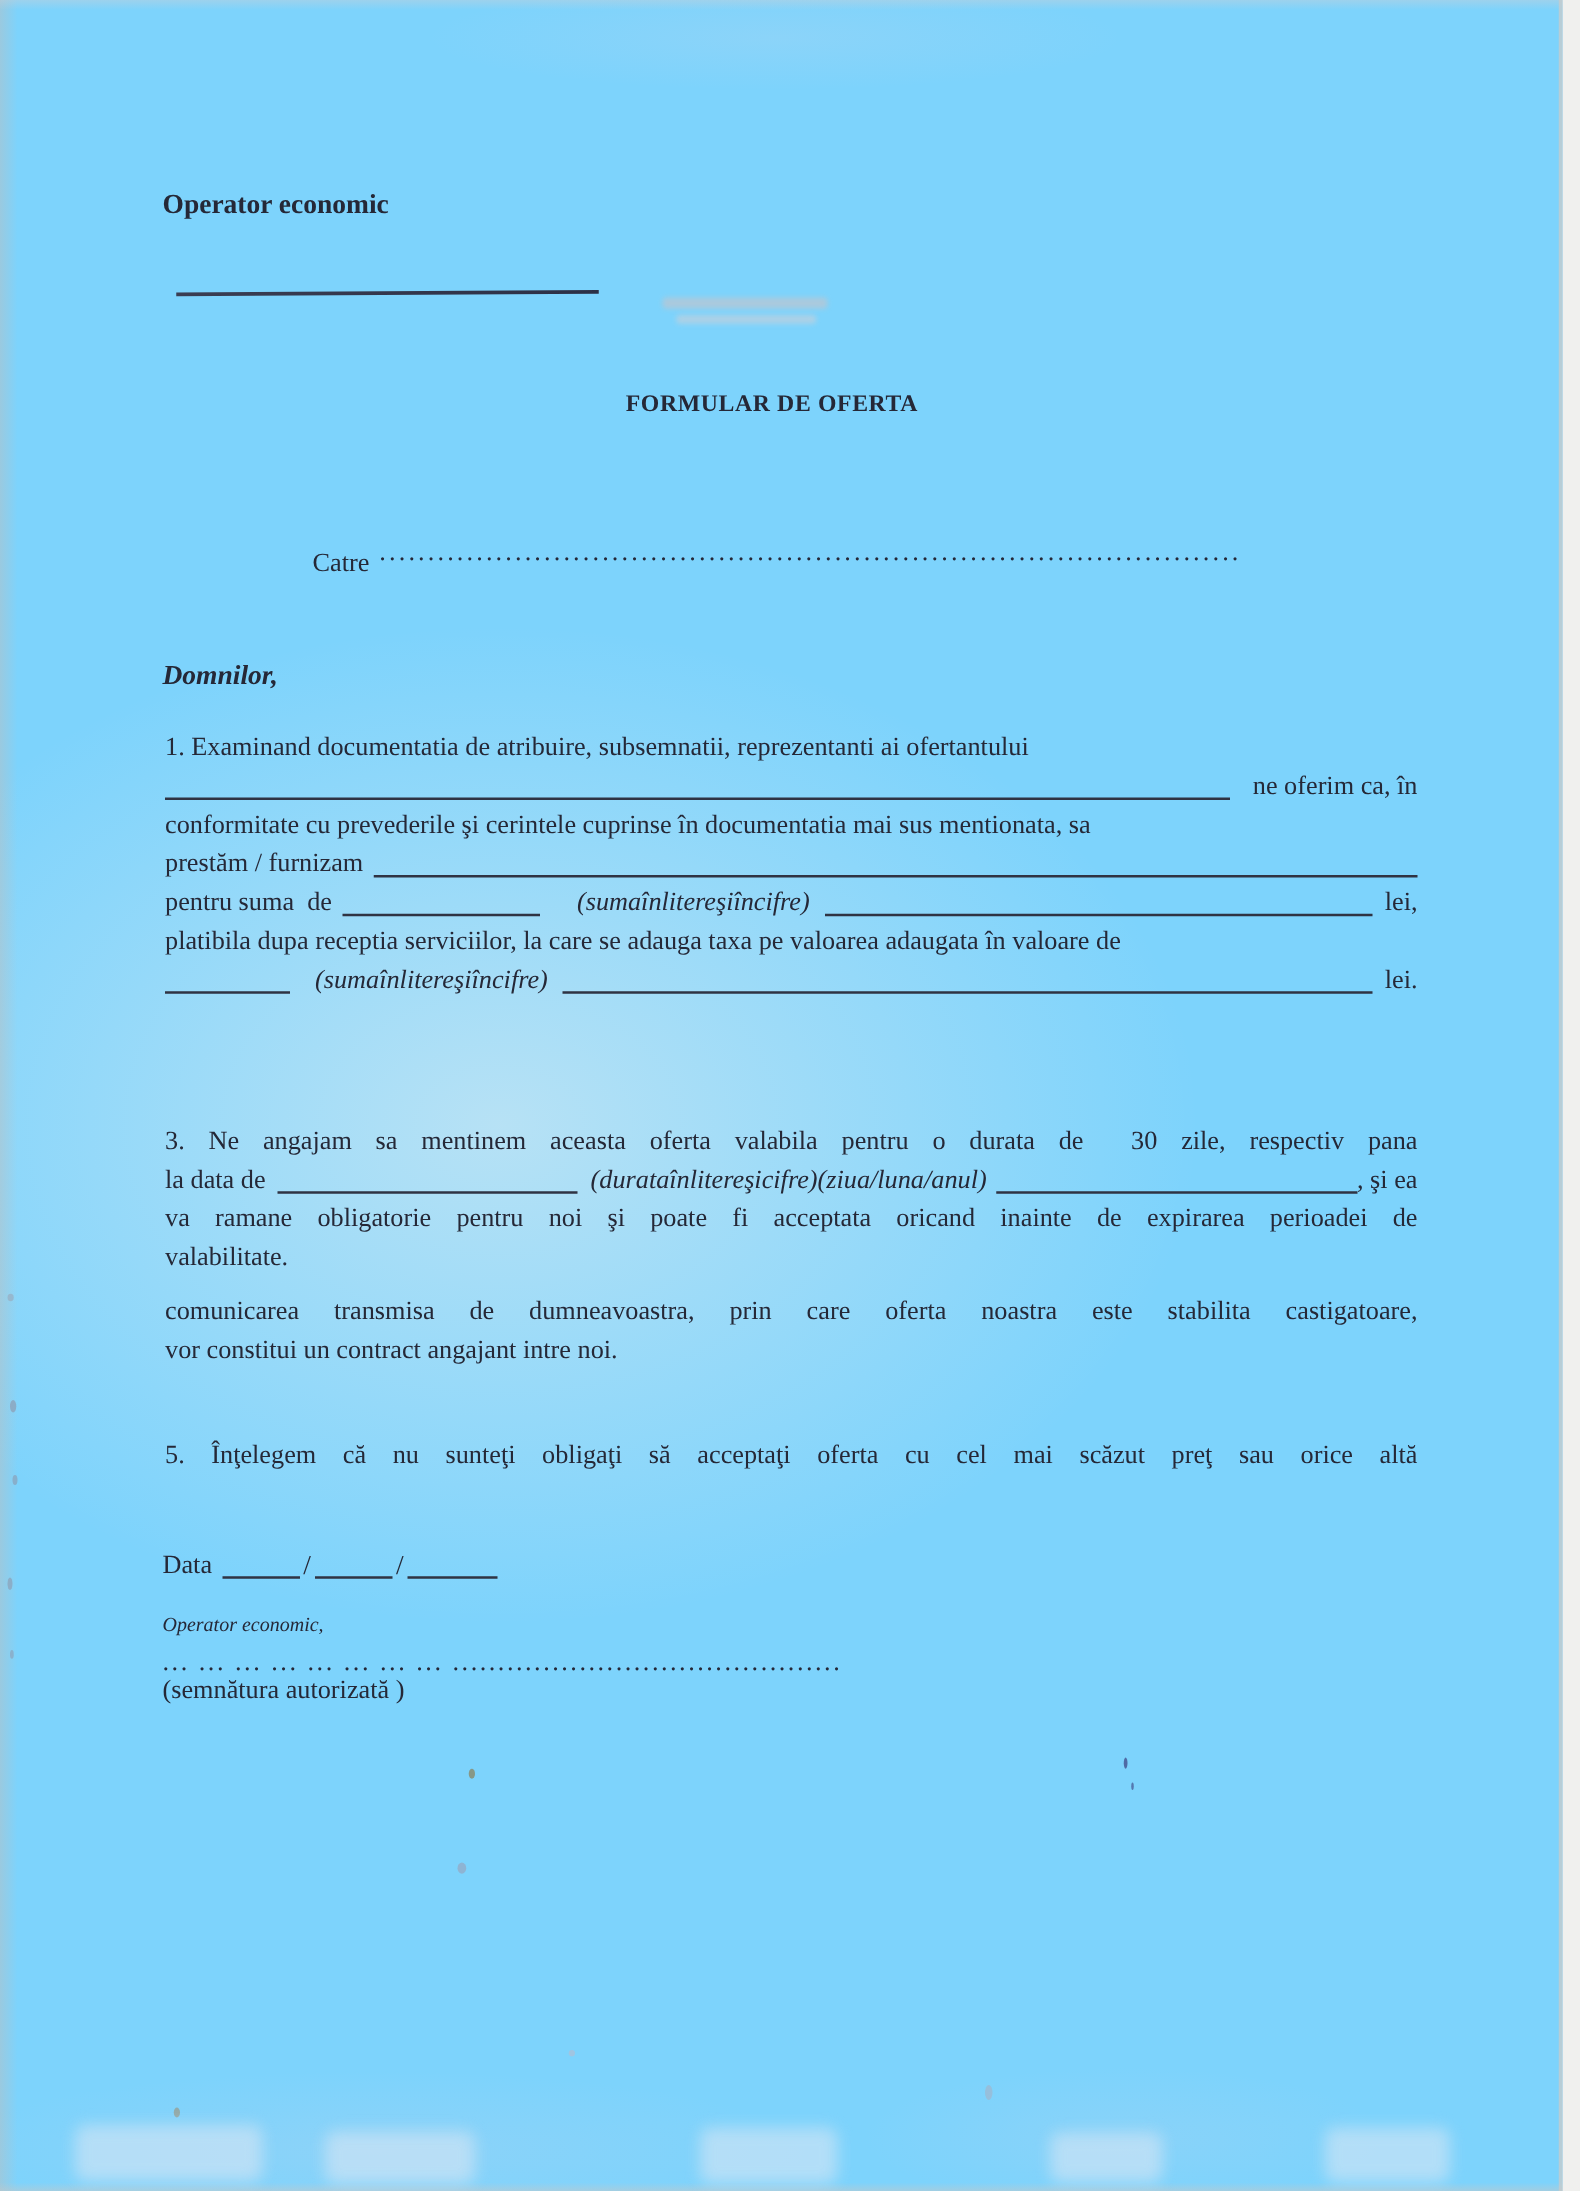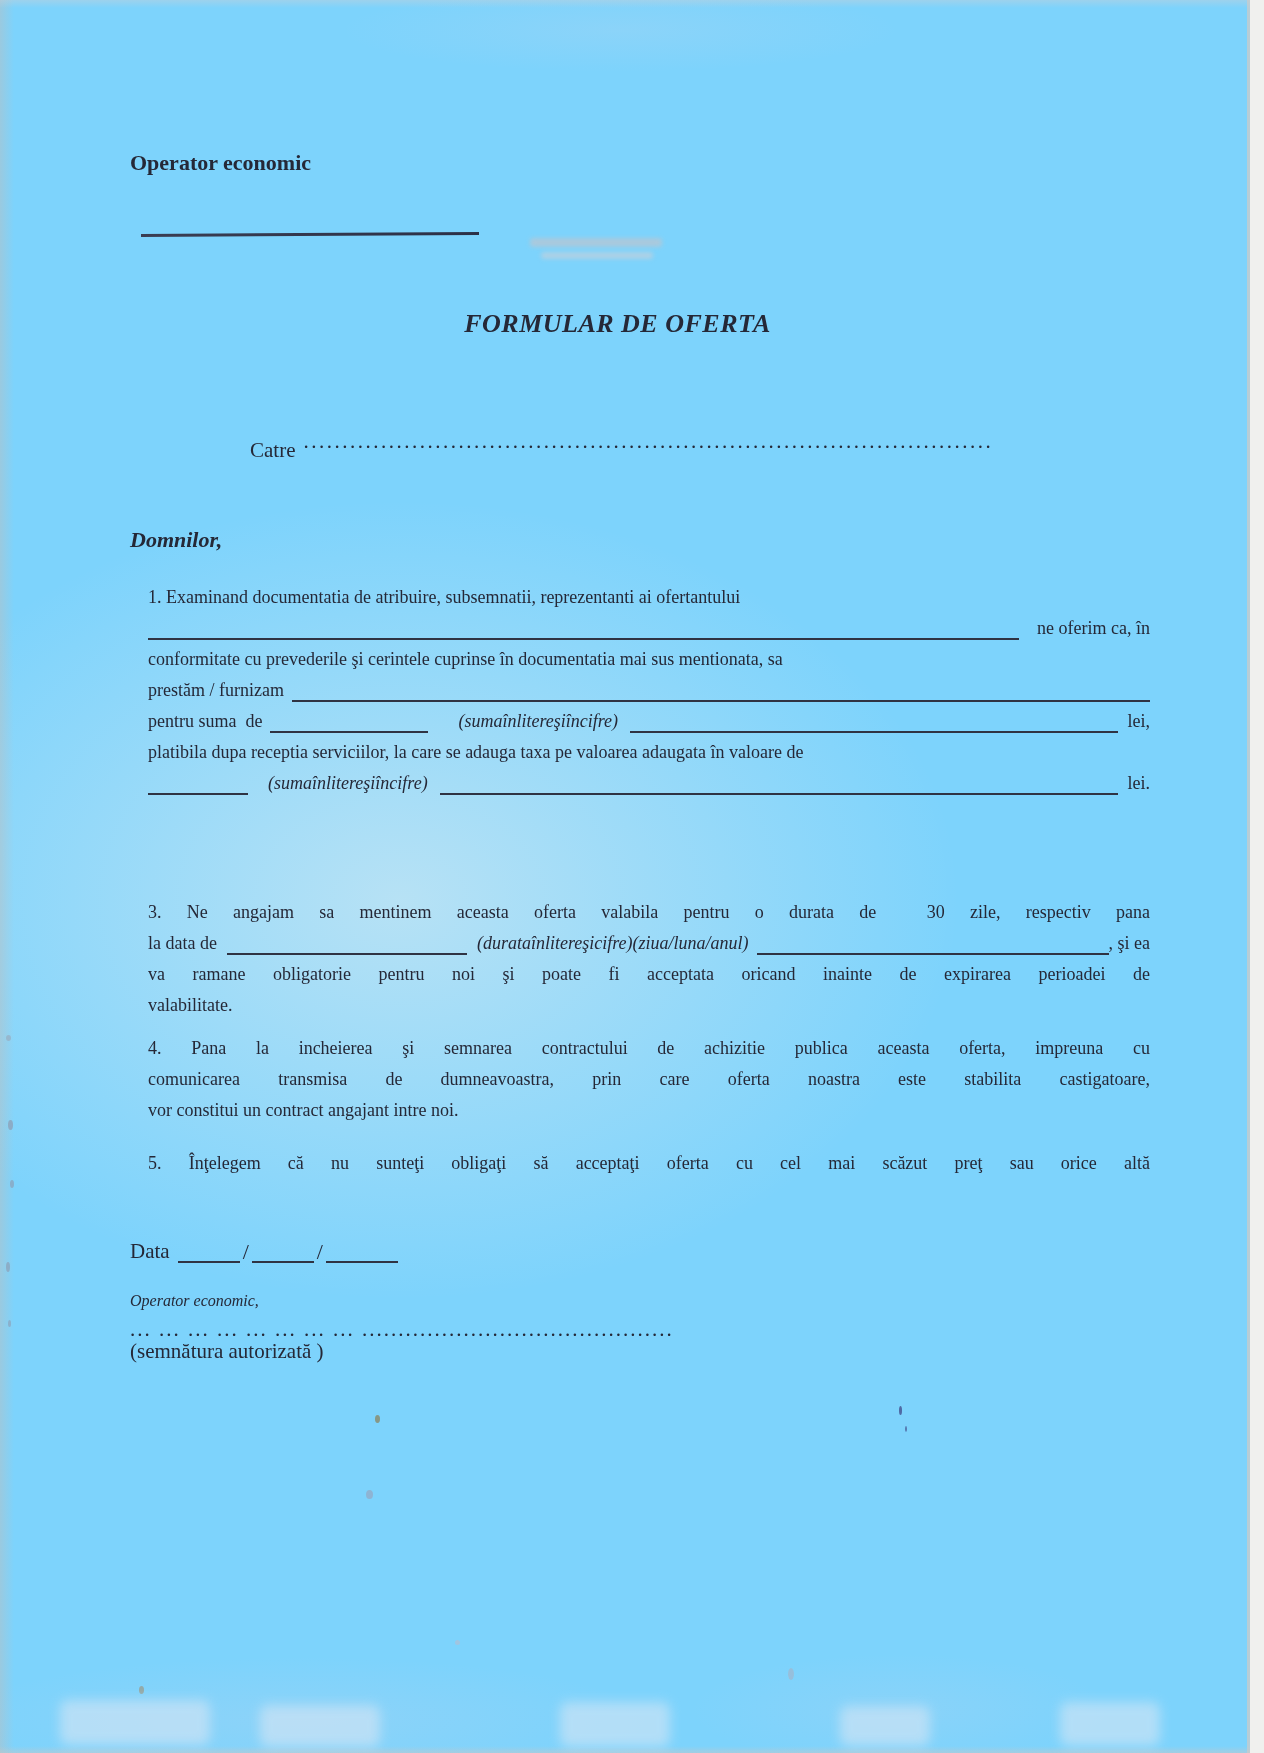--- a/index.html
+++ b/index.html
@@ -31,27 +31,27 @@
   .edge-right-line{position:absolute;left:1247px;top:0;width:3px;height:100%;background:#cbcbc9;opacity:.75;}
   .edge-right-band{position:absolute;left:1250px;top:0;width:14px;height:100%;background:#f0f0ee;}
 
   
   .abs{position:absolute;}
   .op-head{left:130px;top:148px;font-size:22px;font-weight:bold;line-height:30px;}
   .op-line{left:141px;top:233px;width:338px;height:3px;
     background:linear-gradient(to right,#3a3d52,#2c3046);
     transform:rotate(-0.35deg);}
   .title{left:130px;top:308px;width:975px;text-align:center;
-    font-size:26px;font-weight:bold;letter-spacing:.5px;line-height:32px;font-style:italic;}
+    font-size:19px;font-weight:bold;letter-spacing:.5px;line-height:32px;}
   .catre{left:250px;top:426px;width:880px;height:31px;line-height:31px;font-size:21px;white-space:nowrap;}
   .leader{display:inline-block;vertical-align:baseline;overflow:hidden;white-space:nowrap;
     width:690px;letter-spacing:2.5px;margin-left:8px;}
   .salutation{left:130px;top:525px;font-size:22px;font-weight:bold;font-style:italic;line-height:30px;}
 
-  .block{position:absolute;left:148px;width:1002px;font-size:18px;}
+  .block{position:absolute;left:132px;width:1002px;font-size:21px;}
   .line{height:31px;line-height:31px;white-space:nowrap;}
   .jl{text-align:justify;text-align-last:justify;white-space:normal;}
   .row{display:flex;align-items:flex-end;}
   .row .t{display:inline-block;}
   .it{font-style:italic;}
   .blank{display:inline-block;height:0;border-bottom:2px solid #2f3343;margin-bottom:4px;}
   .grow{flex:1 1 auto;}
   .w158{width:158px;}
   .w100{width:100px;}
   .w240{width:240px;}
@@ -157,21 +157,20 @@
       <span class="blank w240 ml10"></span>
       <span class="t it ml10">(durataînlitereşicifre)(ziua/luna/anul)</span>
       <span class="blank grow ml8"></span>
       <span class="t">, şi ea</span>
     </div>
     <div class="line jl">va ramane obligatorie pentru noi şi poate fi acceptata oricand inainte de expirarea perioadei de</div>
     <div class="line">valabilitate.</div>
   </div>
 
   <div class="block" style="top:1033px">
-    <div class="line jl">4. Pana la incheierea şi semnarea contractului de achizitie publica aceasta oferta, impreuna cu</div>
     <div class="line jl">comunicarea transmisa de dumneavoastra, prin care oferta noastra este stabilita castigatoare,</div>
     <div class="line">vor constitui un contract angajant intre noi.</div>
   </div>
 
   <div class="block" style="top:1148px">
     <div class="line jl">5. Înţelegem că nu sunteţi obligaţi să acceptaţi oferta cu cel mai scăzut preţ sau orice altă</div>
   </div>
 
   <div class="block footer-row">
     <div class="line row">

